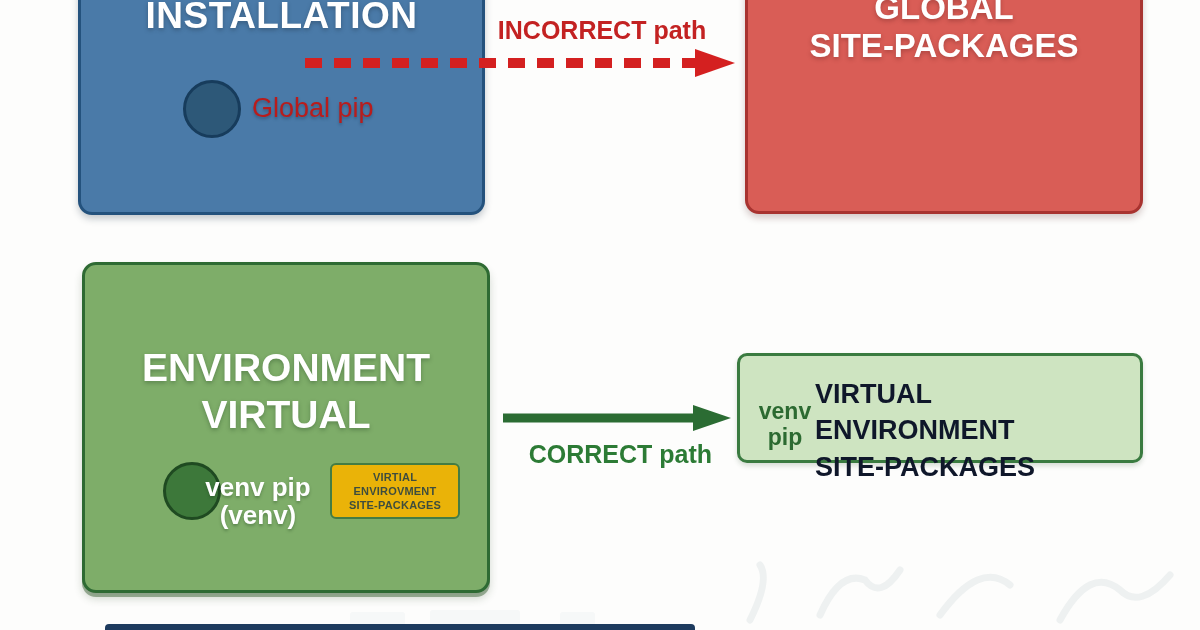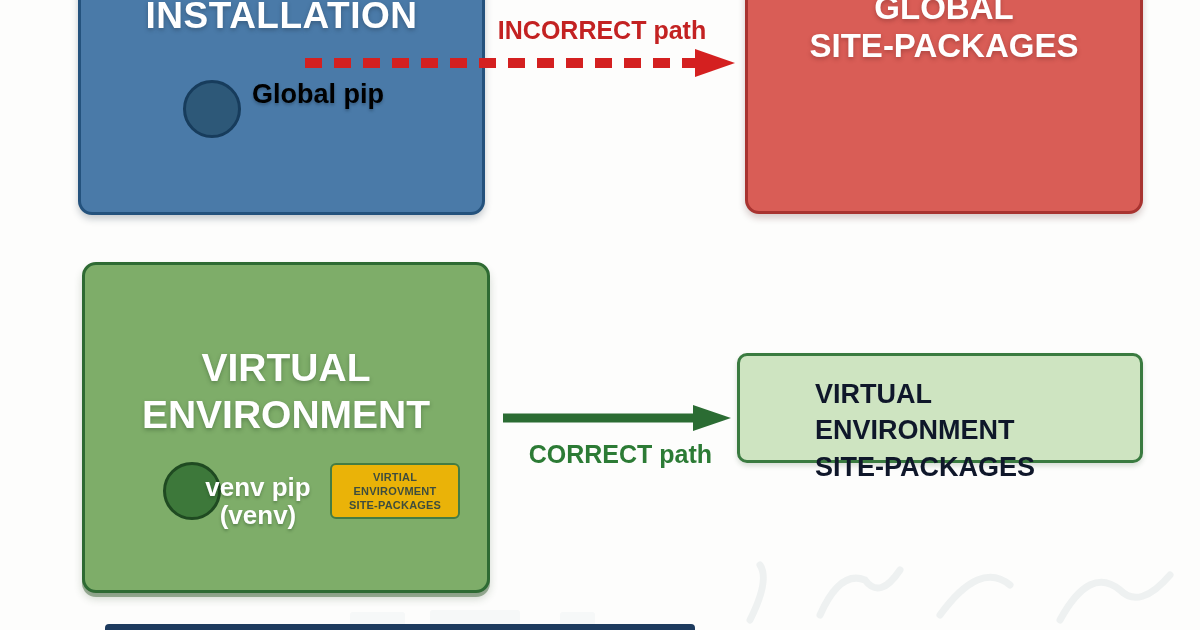--- a/index.html
+++ b/index.html
@@ -21,21 +21,21 @@
     left:78px;top:-26px;width:407px;height:241px;
     background:#4a7aa8;border:3px solid #24527d;
     box-shadow:0 4px 7px rgba(30,50,70,.25);
   }
   .installation .box-title{top:18px;font-size:37px;}
   .blue-circle{
     position:absolute;left:183px;top:80px;width:58px;height:58px;border-radius:50%;
     background:#2d5878;border:3px solid #173c5c;box-sizing:border-box;
   }
   .global-pip-label{
-    position:absolute;left:252px;top:79px;color:#000000;font-size:27px;font-weight:700;
+    position:absolute;left:252px;top:93px;color:#b91c1c;font-size:27px;font-weight:400;
     text-shadow:0 2px 3px rgba(20,40,60,.35);
   }
 
   
   .global-sp{
     left:745px;top:-26px;width:398px;height:240px;
     background:#d95d56;border:3px solid #a83330;
     box-shadow:0 4px 7px rgba(70,20,20,.22);
   }
   .global-sp .title-lines{
@@ -143,22 +143,22 @@
 
   <div class="dbox global-sp">
     <div class="title-lines">
       <div>GLOBAL</div>
       <div>SITE-PACKAGES</div>
     </div>
   </div>
 
   <div class="dbox venv-box">
     <div class="title-lines">
+      <div>ENVIRONMENT</div>
       <div>VIRTUAL</div>
-      <div>ENVIRONMENT</div>
     </div>
   </div>
   <span class="green-circle"></span>
   <div class="venv-pip-label">
     <div>venv pip</div>
     <div>(venv)</div>
   </div>
   <div class="venv-inner-box">
     <div class="inner-text">
       <div>VIRTIAL ENVIROVMENT</div>
@@ -166,20 +166,24 @@
     </div>
   </div>
 
   <svg class="correct-arrow" width="228" height="26" viewBox="0 0 228 26">
     <line x1="0" y1="13" x2="194" y2="13" stroke="#2b6c33" stroke-width="9"></line>
     <polygon points="190,0 228,13 190,26" fill="#2b6c33"></polygon>
   </svg>
   <div class="correct-label">CORRECT path</div>
 
   <div class="dbox venv-sp">
+    <div class="side-label">
+      <div>venv</div>
+      <div>pip</div>
+    </div>
     <div class="title-lines">
       <div>VIRTUAL ENVIRONMENT</div>
       <div>SITE-PACKAGES</div>
     </div>
   </div>
 
   <div class="bottom-bar"></div>
 
 </div>
 

